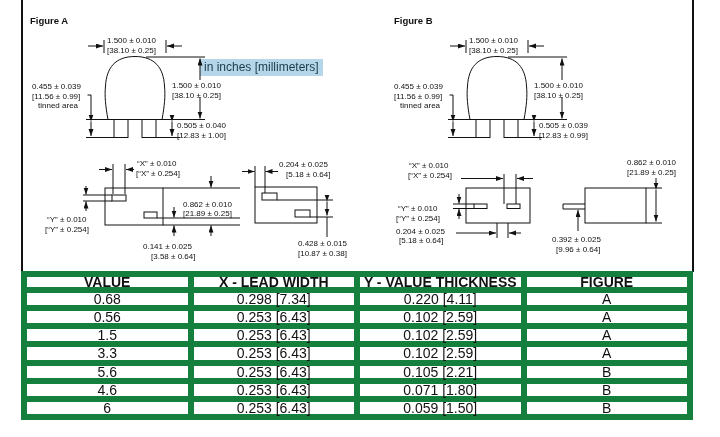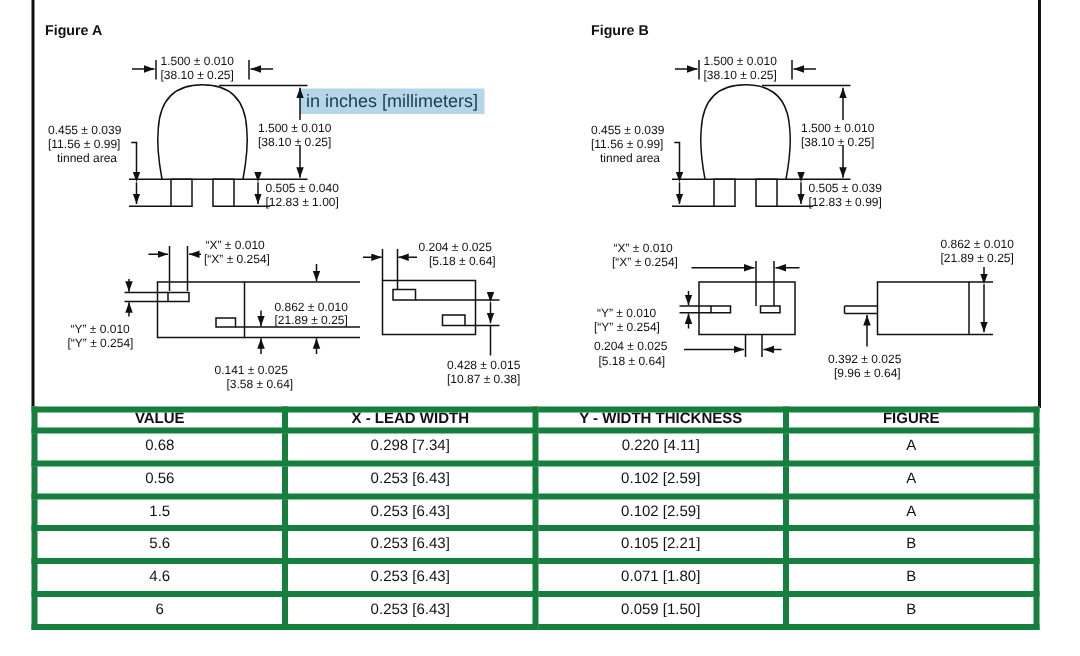--- a/index.html
+++ b/index.html
@@ -17,22 +17,22 @@
   }
   svg.drawing { position:absolute; left:0; top:0; }
   svg.drawing .geo, svg.drawing line, svg.drawing path.g, svg.drawing rect, svg.drawing polyline
     { fill:none; stroke:#111; stroke-width:1; }
   svg.drawing text { font:8px "Liberation Sans", sans-serif; fill:#111; stroke:none; }
   table.spec {
     position:absolute; left:21px; top:271px; width:672px; height:149px;
     border-collapse:collapse; table-layout:fixed; border:2px solid #111; background:#fff;
   }
   table.spec th, table.spec td {
-    border:4px solid #15803d; padding:0; text-align:center; vertical-align:middle;
-    font-size:10px; line-height:10px; color:#111;
+    border:6px solid #15803d; padding:0; text-align:center; vertical-align:middle;
+    font-size:14px; line-height:10px; color:#111;
   }
   table.spec th { font-weight:bold; }
 </style>
 </head>
 <body>
 
 <div class="page">
 
   <div class="vborder left"></div>
   <div class="vborder right"></div>
@@ -184,21 +184,21 @@
       <text x="552" y="242">0.392 ± 0.025</text>
       <text x="556" y="251.5">[9.96 ± 0.64]</text>
     </g>
   </svg>
 
   <table class="spec">
     <thead>
       <tr>
         <th>VALUE</th>
         <th>X - LEAD WIDTH</th>
-        <th>Y - WIDTH THICKNESS</th>
+        <th>Y - VALUE THICKNESS</th>
         <th>FIGURE</th>
       </tr>
     </thead>
     <tbody>
       <tr>
         <td>0.68</td>
         <td>0.298 [7.34]</td>
         <td>0.220 [4.11]</td>
         <td>A</td>
       </tr>
@@ -208,20 +208,26 @@
         <td>0.102 [2.59]</td>
         <td>A</td>
       </tr>
       <tr>
         <td>1.5</td>
         <td>0.253 [6.43]</td>
         <td>0.102 [2.59]</td>
         <td>A</td>
       </tr>
       <tr>
+        <td>3.3</td>
+        <td>0.253 [6.43]</td>
+        <td>0.102 [2.59]</td>
+        <td>A</td>
+      </tr>
+      <tr>
         <td>5.6</td>
         <td>0.253 [6.43]</td>
         <td>0.105 [2.21]</td>
         <td>B</td>
       </tr>
       <tr>
         <td>4.6</td>
         <td>0.253 [6.43]</td>
         <td>0.071 [1.80]</td>
         <td>B</td>

